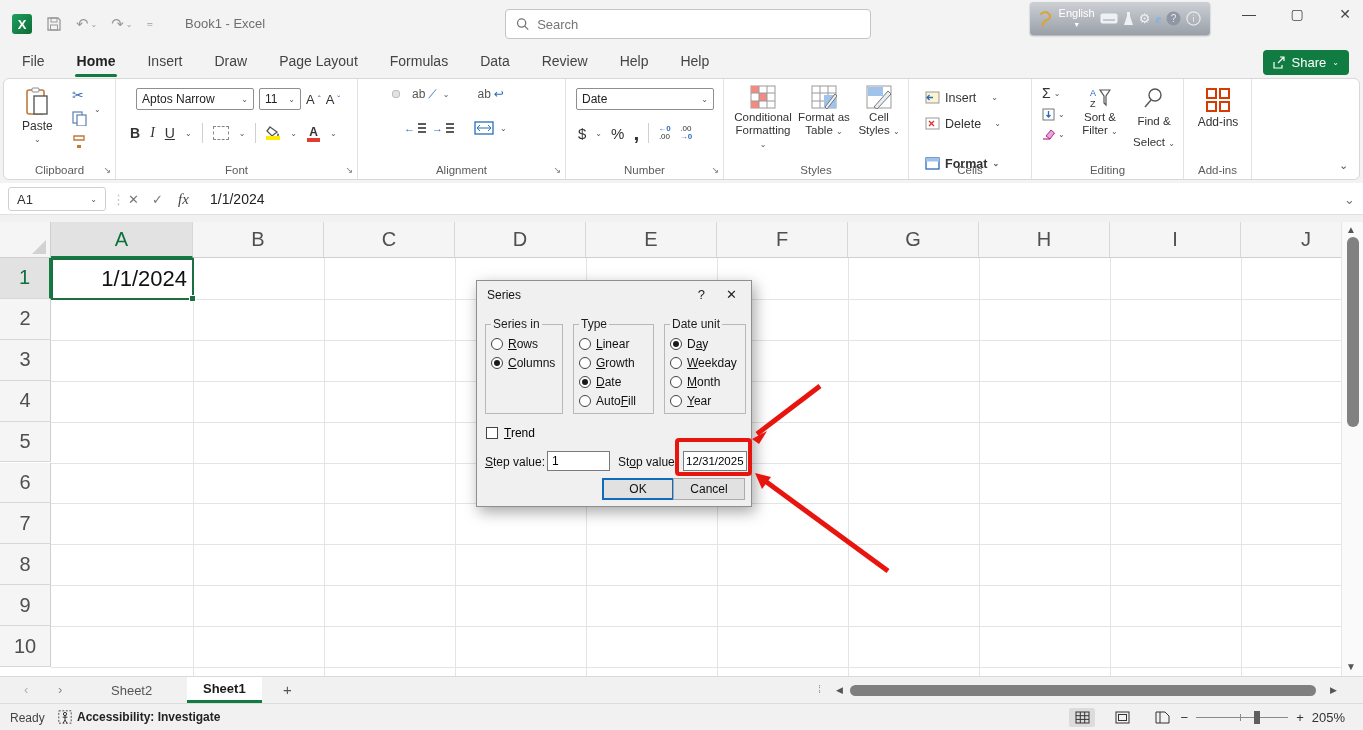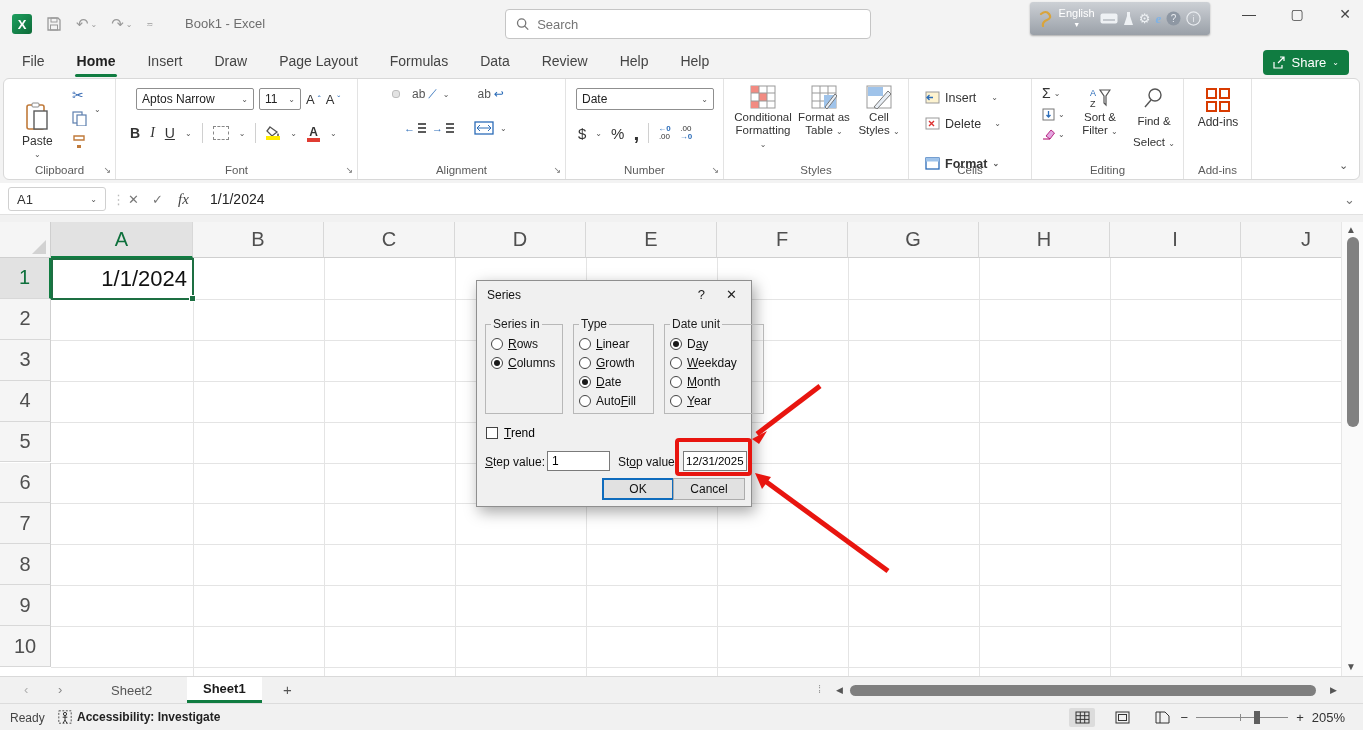--- a/index.html
+++ b/index.html
@@ -73,21 +73,21 @@
   .vthumb{position:absolute;left:5px;top:15px;width:12px;height:190px;background:#818181;border-radius:6px;}
   
   #dialog{left:476px;top:280px;width:276px;height:227px;background:#f0f0f0;border:1px solid #8f8f8f;box-shadow:3px 5px 14px rgba(0,0,0,.35);z-index:10;font-size:12px;}
   .dtitle{position:absolute;left:10px;top:7px;font-size:12px;color:#111;}
   .dhelp{position:absolute;right:46px;top:6px;font-size:13px;color:#222;}
   .dclose{position:absolute;right:14px;top:6px;font-size:13px;color:#222;}
   fieldset{position:absolute;border:1px solid #b8b8b8;padding:3px 5px;}
   legend{font-size:12px;color:#1c1c1c;padding:0 2px;}
   .fs0{left:8px;top:36px;width:78px;height:97px;}
   .fs1{left:96px;top:36px;width:81px;height:97px;}
-  .fs2{left:187px;top:36px;width:100px;height:97px;}
+  .fs2{left:187px;top:36px;width:82px;height:97px;}
   .opt{display:flex;align-items:center;gap:5px;height:19px;color:#111;}
   .radio{width:12px;height:12px;border:1px solid #444;border-radius:50%;background:#fff;flex:0 0 12px;position:relative;}
   .radio.on::after{content:"";position:absolute;left:2px;top:2px;width:6px;height:6px;border-radius:50%;background:#1a1a1a;}
   .cbox{width:12px;height:12px;border:1px solid #444;background:#fff;flex:0 0 12px;}
   .trendrow{position:absolute;left:9px;top:145px;display:flex;gap:6px;align-items:center;color:#000000;}
   .steplabel{position:absolute;left:8px;top:174px;color:#111;}
   #step-input{position:absolute;left:70px;top:170px;width:63px;height:20px;border:1px solid #7a7a7a;font-size:12px;padding:0 4px;font-family:"Liberation Sans",sans-serif;}
   .stoplabel{position:absolute;left:141px;top:174px;color:#111;}
   #stop-input{position:absolute;left:206px;top:170px;width:64px;height:20px;border:1px solid #7a7a7a;font-size:11.5px;padding:0 2px;font-family:"Liberation Sans",sans-serif;}
   .dbtn{position:absolute;top:197px;width:72px;height:22px;background:#e1e1e1;border:1px solid #acacac;font-size:12px;color:#111;display:flex;align-items:center;justify-content:center;}
@@ -194,21 +194,21 @@
         <path d="M5 7 L11 1 M7 1h4v4" fill="none" stroke="#fff" stroke-width="1.2"></path>
       </svg>
     <span>Share</span>
       <span class="tinychev" style="color:#fff;">⌄</span>
   </div>
 </div>
 
 <div id="ribbon" class="abs">
 
   <div class="rgroup" style="left:0;width:112px;">
-    <div class="bigbtn" style="position:absolute;left:18px;top:23px;">
+    <div class="bigbtn" style="position:absolute;left:18px;top:8px;">
       <svg width="24" height="30" viewBox="0 0 24 30">
           <rect x="2" y="3" width="17" height="24" rx="2" fill="none" stroke="#c07a3a" stroke-width="1.6"></rect>
           <rect x="7" y="1" width="7" height="4" rx="1" fill="#fff" stroke="#8a8a8a"></rect>
           <rect x="9" y="9" width="13" height="18" fill="#fff" stroke="#5a5a5a" stroke-width="1.4"></rect>
         </svg>
       <span>Paste</span>
         <span class="chev">⌄</span>
     </div>
     <div style="position:absolute;left:68px;top:8px;display:flex;flex-direction:column;gap:8px;">
       <span style="color:#3b6db5;font-size:14px;">✂</span>

